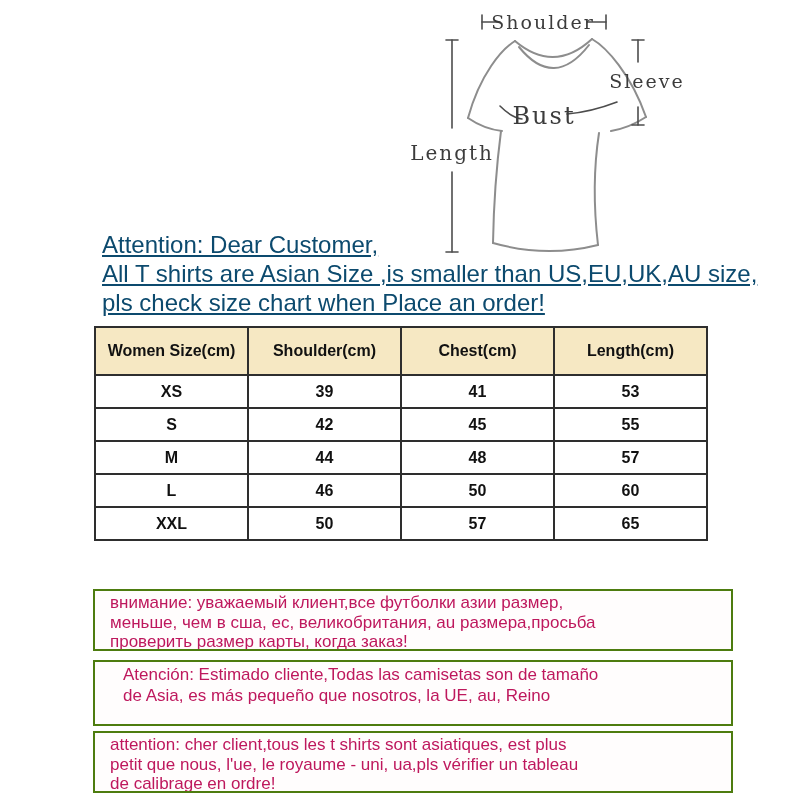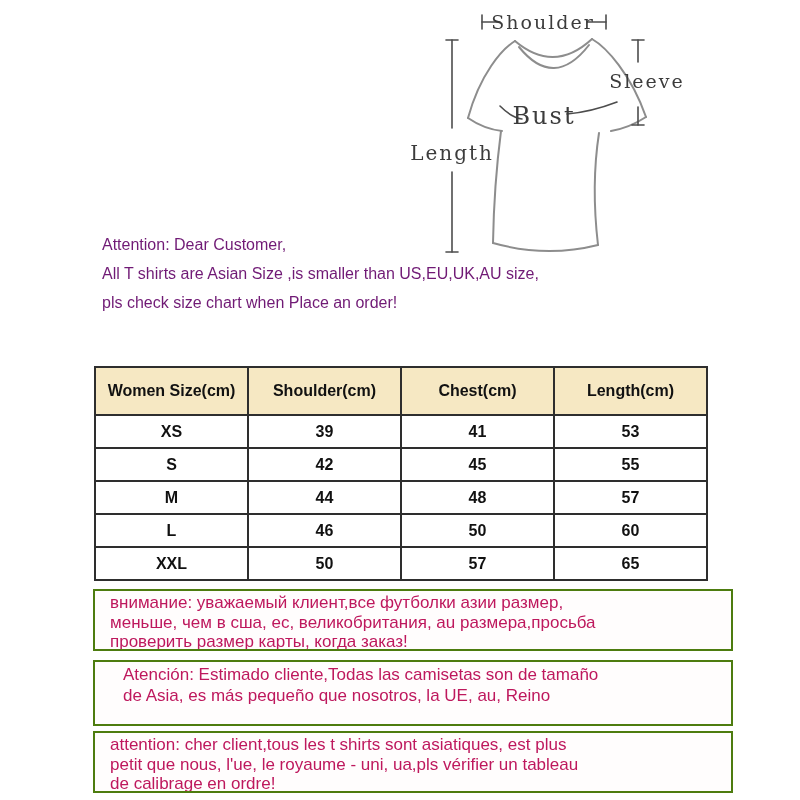--- a/index.html
+++ b/index.html
@@ -7,27 +7,27 @@
     position:relative;width:800px;height:800px;background:#ffffff;
     font-family:"Liberation Sans",sans-serif;color:#1a1a1a;overflow:hidden;
   }
   
   #diagram{position:absolute;left:400px;top:0;width:360px;height:262px;}
   #diagram path{fill:none;stroke-linecap:round;stroke-linejoin:round;}
   .shirt-line{stroke:#8d8d8d;stroke-width:2px;}
   .measure-line{stroke:#4d4d4d;stroke-width:1.6px;}
   .measure-text{font-family:"DejaVu Serif",serif;fill:#3c3c3c;letter-spacing:2px;}
   
-  #attention{position:absolute;left:102px;top:230px;font-size:16px;line-height:29px;color:#701a75;}
+  #attention{position:absolute;left:102px;top:230px;font-size:24px;line-height:29px;color:#0c4a6e;text-decoration:underline;}
   #attention div{white-space:nowrap;}
   
   #size-table{
     position:absolute;left:94px;top:326px;width:614px;
     border-collapse:collapse;table-layout:fixed;
-    font-size:16px;font-weight:bold;text-align:center;color:#111;margin-top:40px;
+    font-size:16px;font-weight:bold;text-align:center;color:#111;
   }
   #size-table th,#size-table td{border:2px solid #2e2e2e;padding:0;}
   #size-table th{height:46px;}
   #size-table td{height:31px;}
   
   .warn{
     position:absolute;left:93px;width:640px;box-sizing:border-box;
     border:2px solid #4d7c0f;background:#fffdfd;
     padding:2px 6px 0 15px;font-size:17px;color:#be185d;overflow:hidden;
   }

